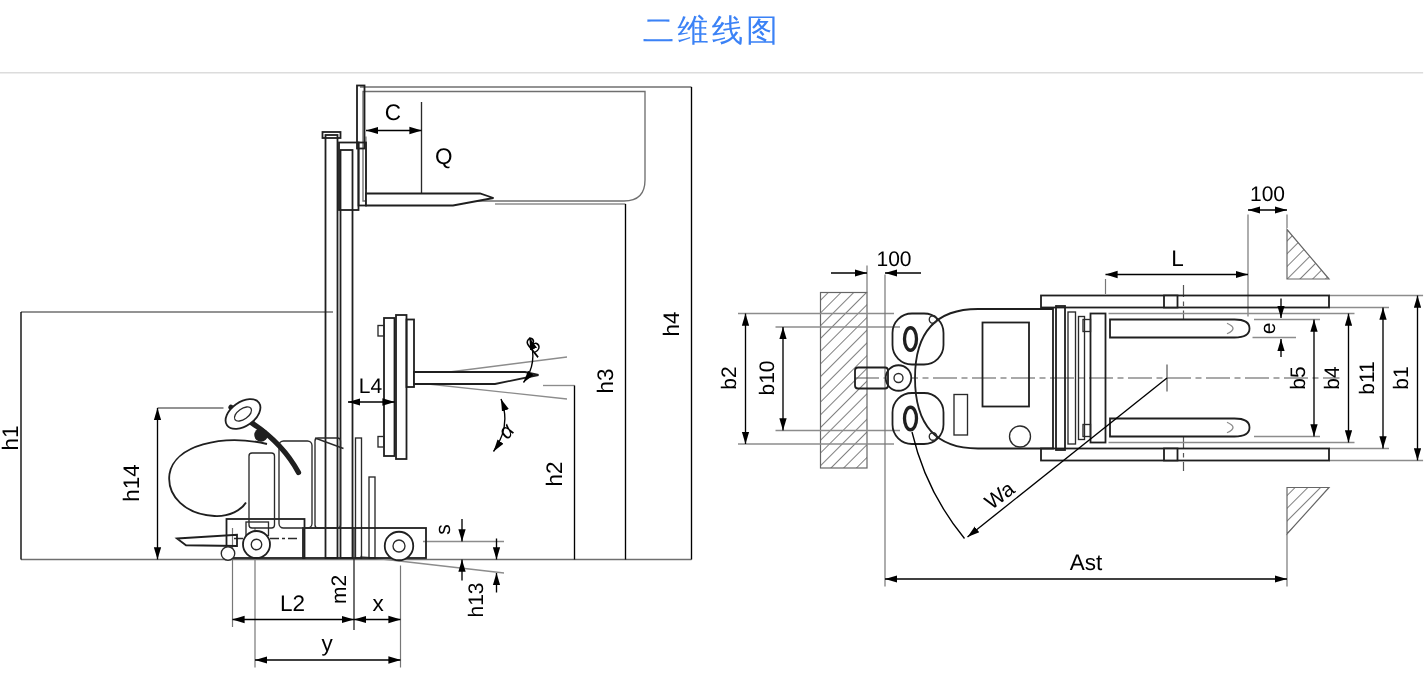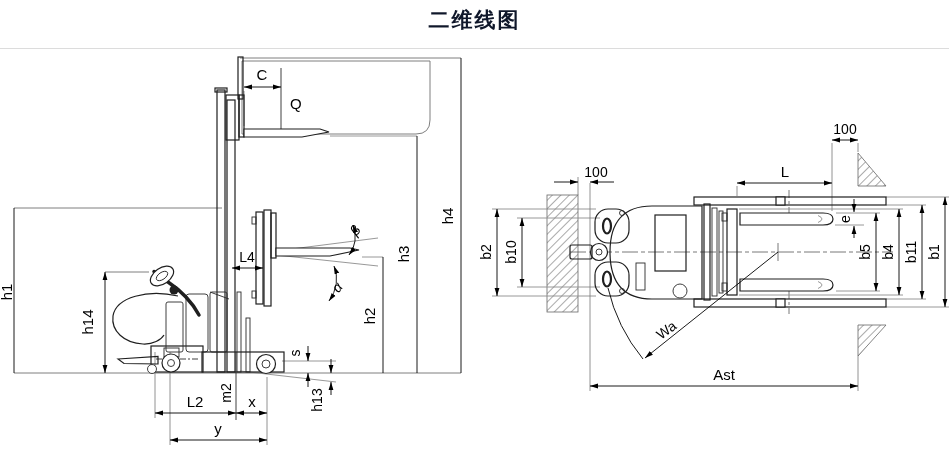--- a/index.html
+++ b/index.html
@@ -1,19 +1,19 @@
 <!DOCTYPE html>
 <html><head>
 <meta charset="utf-8">
 <style>
   html,body{margin:0;padding:0;background:#fff;}
   .stage{position:relative;width:949px;height:456px;background:#fff;overflow:hidden;
          font-family:"Liberation Sans",sans-serif;}
   .title{position:absolute;top:6px;left:0;width:100%;text-align:center;
-         font-size:21px;font-weight:bold;color:#0f172a;letter-spacing:2px;}
+         font-size:21px;font-weight:normal;color:#3b82f6;letter-spacing:2px;}
   .rule{position:absolute;top:48px;left:0;width:100%;height:0;border-top:1px solid #dcdcdc;}
   svg{position:absolute;top:0;left:0;}
   svg text{font-family:"Liberation Sans",sans-serif;fill:#000;}
   .dim{font-size:14px;}
   .dim15{font-size:15px;}
   .greek{font-size:14px;font-style:italic;}
   .mach{stroke:#1f1f1f;fill:none;stroke-width:1.2;}
   .machthin{stroke:#2a2a2a;fill:none;stroke-width:0.9;}
   .ref{stroke:#8c8c8c;fill:none;stroke-width:0.9;}
   .ref2{stroke:#6f6f6f;fill:none;stroke-width:0.9;}

